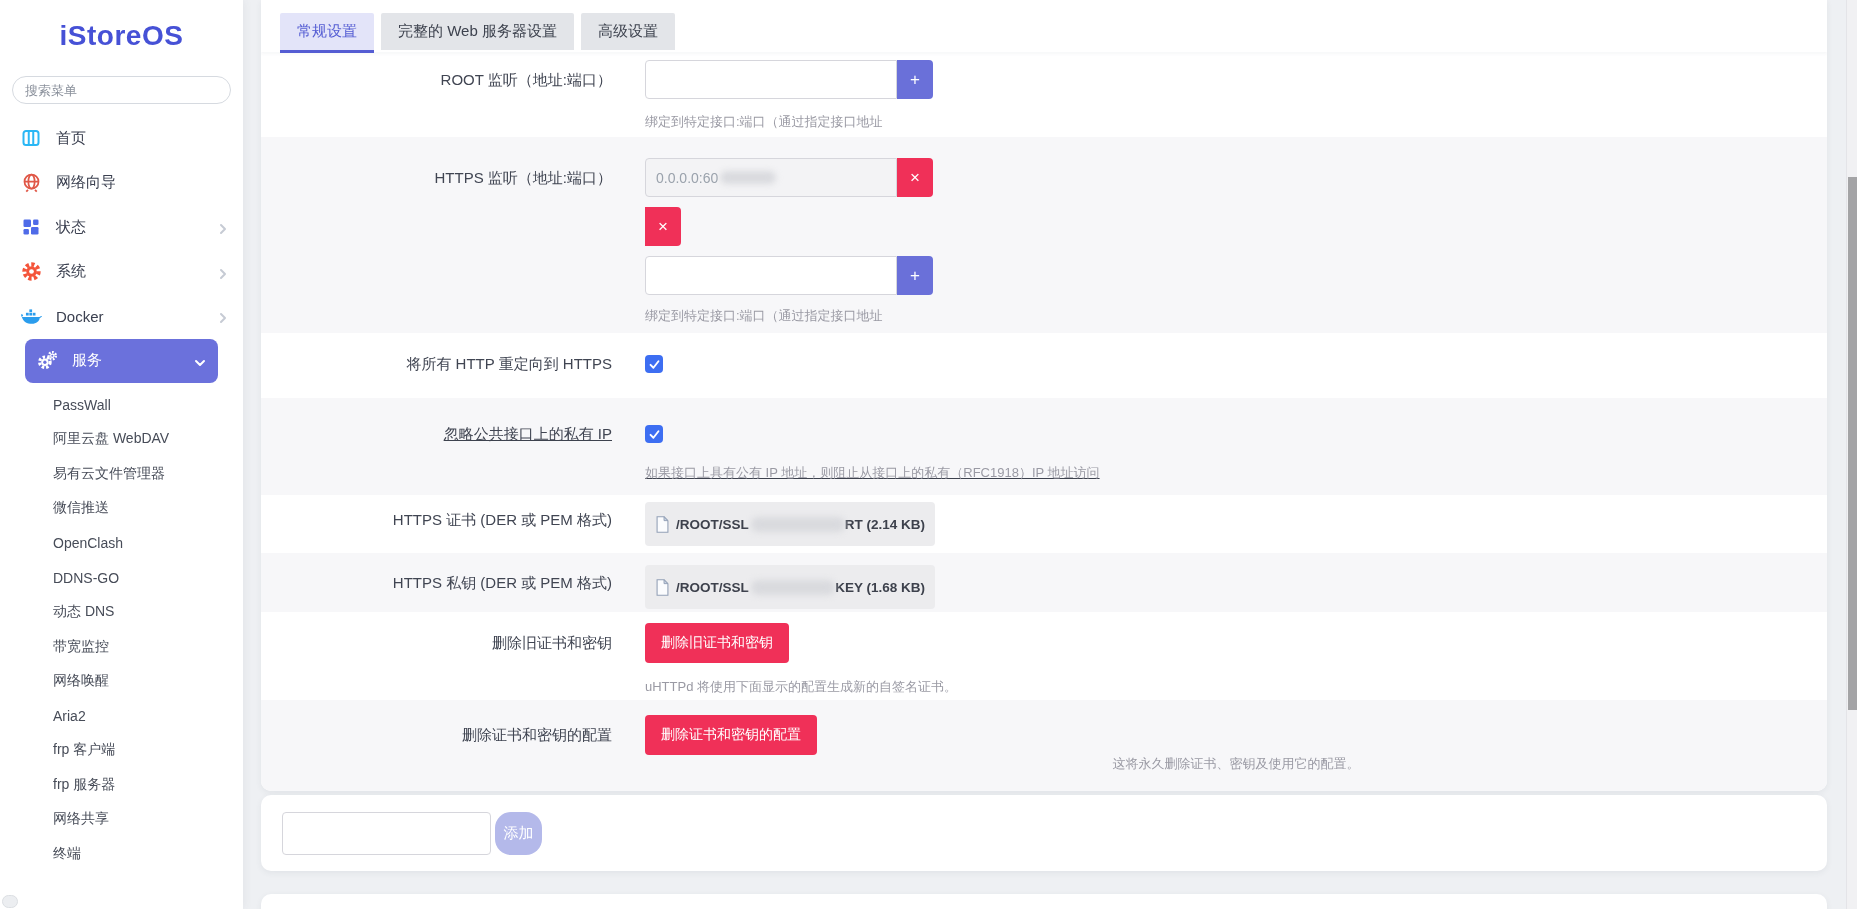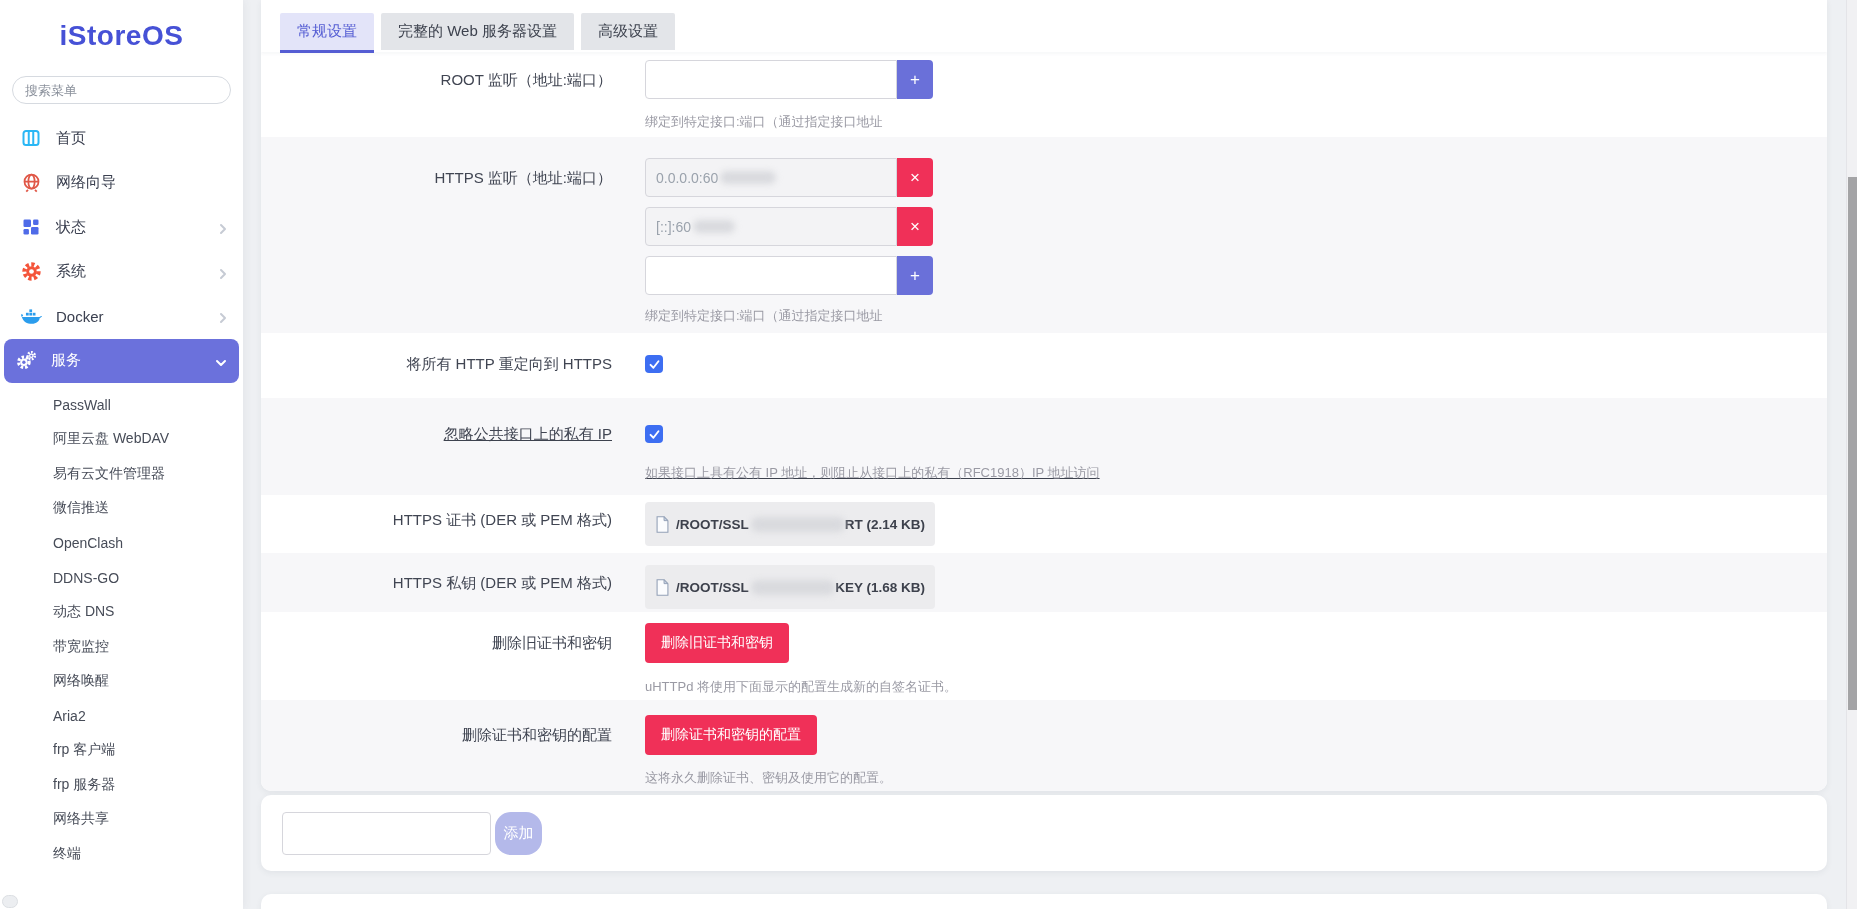--- a/index.html
+++ b/index.html
@@ -28,21 +28,21 @@
 
   .nav { margin-top:12px; }
   .nav-item {
     height:44.5px; display:flex; align-items:center; padding:0 14px 0 20px;
     cursor:pointer; position:relative;
   }
   .nav-item .ico { width:22px; height:22px; flex:0 0 22px; display:flex; align-items:center; justify-content:center; }
   .nav-item .lab { margin-left:14px; font-size:15px; color:#3b4050; flex:1 1 auto; }
   .nav-item .chev { width:12px; height:12px; flex:0 0 12px; }
   .nav-item.active {
-    margin:0 4px; padding:0 12px 0 11px; height:44px; border-radius:8px;
+    margin:0 25px; padding:0 12px 0 11px; height:44px; border-radius:8px;
     background:#6b71dc;
     justify-content:center;
   }
   .nav-item.active .lab { color:#fff; }
 
   .subnav { padding-top:5px; }
   .subnav-item {
     height:34.55px; display:flex; align-items:center; padding-left:53px;
     font-size:14px; color:#474c58; cursor:pointer;
   }
@@ -295,24 +295,20 @@
     <div class="lbl" style="padding-top:21px; line-height:39px;">HTTPS 监听（地址:端口）</div>
     <div class="ctl" style="padding-top:21px;">
       <div class="igroup">
         <div class="tinput filled">
           <span>0.0.0.0:60</span>
           <span class="redact" style="width:56px;"></span>
         </div>
         <button class="sqbtn rem">×</button>
       </div>
       <div class="igroup" style="margin-top:10px;">
-        <div class="tinput filled">
-          <span>[::]:60</span>
-          <span class="redact" style="width:42px;"></span>
-        </div>
         <button class="sqbtn rem">×</button>
       </div>
       <div class="igroup" style="margin-top:10px;">
         <input class="tinput" style="color: rgb(61, 66, 78);" type="text" value="">
         <button class="sqbtn add">+</button>
       </div>
       <div class="help" style="margin-top:12px;">绑定到特定接口:端口（通过指定接口地址</div>
     </div>
   </div>
 
@@ -374,21 +370,21 @@
     <div class="ctl" style="padding-top:11px;">
       <button class="dangerbtn">删除旧证书和密钥</button>
       <div class="help" style="margin-top:15px;">uHTTPd 将使用下面显示的配置生成新的自签名证书。</div>
     </div>
   </div>
 
   <div class="row r8 striped">
     <div class="lbl" style="padding-top:15px; line-height:40px;">删除证书和密钥的配置</div>
     <div class="ctl" style="padding-top:15px;">
       <button class="dangerbtn">删除证书和密钥的配置</button>
-      <div class="help" style="margin-top:14px;">这将永久删除证书、密钥及使用它的配置。</div>
+      <div class="help" style="text-align:center;">这将永久删除证书、密钥及使用它的配置。</div>
     </div>
   </div>
 </div>
 
 <div class="card2">
   <input class="ainput" type="text" value="" style="">
   <button class="addbtn">添加</button>
 </div>
 
 <div class="card3"></div>

